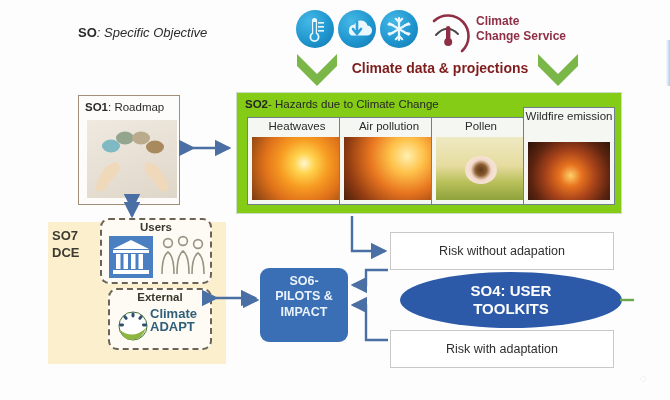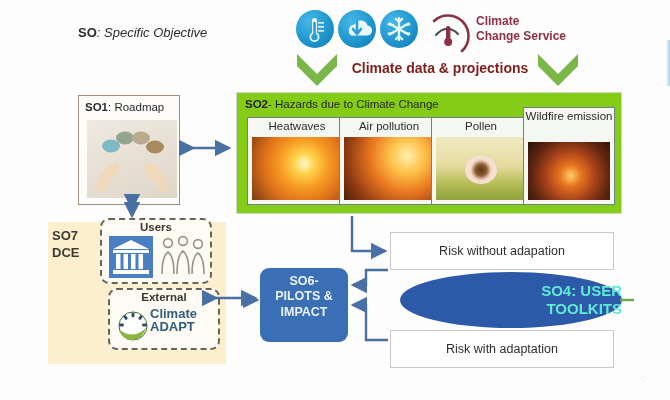--- a/index.html
+++ b/index.html
@@ -71,21 +71,21 @@
   
   #so7-panel{left:48px;top:222px;width:178px;height:142px;background:#fcefcd;
              border:none;box-sizing:border-box;}
   #so7-label{left:52px;top:228px;width:46px;font-size:13px;font-weight:bold;
              color:#3d3a31;line-height:1.3;}
   #so7-label span{display:block;font-weight:bold;}
   #users-box{left:100px;top:218px;width:112px;height:66px;background:#fdfbf3;
              border:2px dashed #6b6355;border-radius:9px;box-sizing:border-box;}
   #users-title{position:absolute;left:0;right:0;top:1px;text-align:center;
                font-size:11.5px;font-weight:bold;color:#3a362c;}
-  #external-box{left:108px;top:288px;width:112px;height:62px;background:#fdfbf3;
+  #external-box{left:108px;top:288px;width:104px;height:62px;background:#fdfbf3;
                 border:2px dashed #6b6355;border-radius:9px;box-sizing:border-box;}
   #external-title{position:absolute;left:0;right:0;top:1px;text-align:center;
                   font-size:11.5px;font-weight:bold;color:#3a362c;}
   #ca-logo{position:absolute;left:8px;top:17px;right:6px;height:38px;}
   #ca-mark{position:absolute;left:0;top:4px;width:30px;height:30px;}
   #ca-text{position:absolute;left:32px;top:0px;font-size:13px;font-weight:bold;
            color:#2f5f7a;line-height:1.0;}
 
   
   #so6-box{left:260px;top:268px;width:88px;height:74px;background:#3a6fb5;
@@ -96,21 +96,21 @@
   
   #risk-top{left:390px;top:232px;width:224px;height:38px;background:#ffffff;
             border:1px solid #c9c9c9;box-sizing:border-box;}
   #risk-bot{left:390px;top:330px;width:224px;height:38px;background:#ffffff;
             border:1px solid #c9c9c9;box-sizing:border-box;}
   .risk-text{position:absolute;left:0;right:0;top:50%;transform:translateY(-50%);
              text-align:center;font-size:12.5px;color:#2e2e2e;white-space:nowrap;}
   #so4-ellipse{left:400px;top:272px;width:222px;height:56px;border-radius:50%;
                background:#2c5aa8;box-sizing:border-box;}
   #so4-text{position:absolute;left:0;right:0;top:50%;transform:translateY(-50%);
-            text-align:right;font-size:15px;font-weight:bold;color:#5eead4;line-height:1.18;}
+            text-align:center;font-size:15px;font-weight:bold;color:#ffffff;line-height:1.18;}
 
   #arrows{position:absolute;left:0;top:0;width:670px;height:400px;pointer-events:none;}
   #right-sliver{right:0;top:40px;width:4px;height:46px;
                 background:linear-gradient(90deg,rgba(120,190,235,0) 0%,rgba(90,170,225,.55) 100%);}
   #corner-mark{left:640px;top:372px;width:14px;height:12px;color:#d8d8d8;font-size:11px;}
 </style>
 </head>
 <body>
 
 <div id="canvas">

